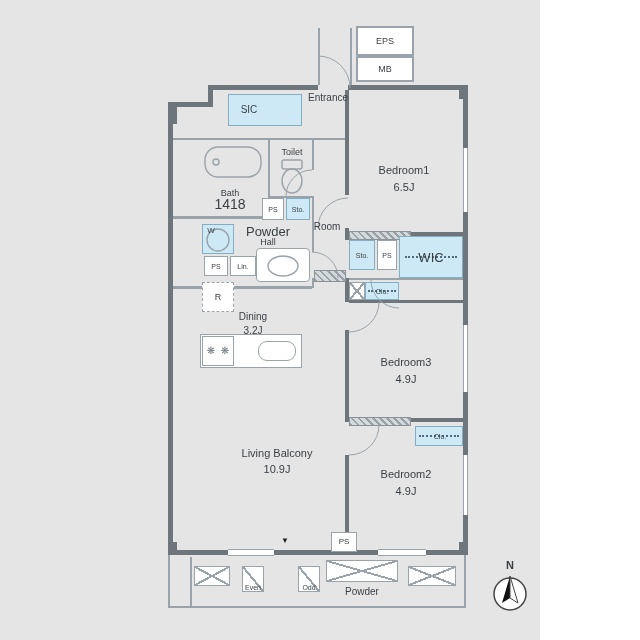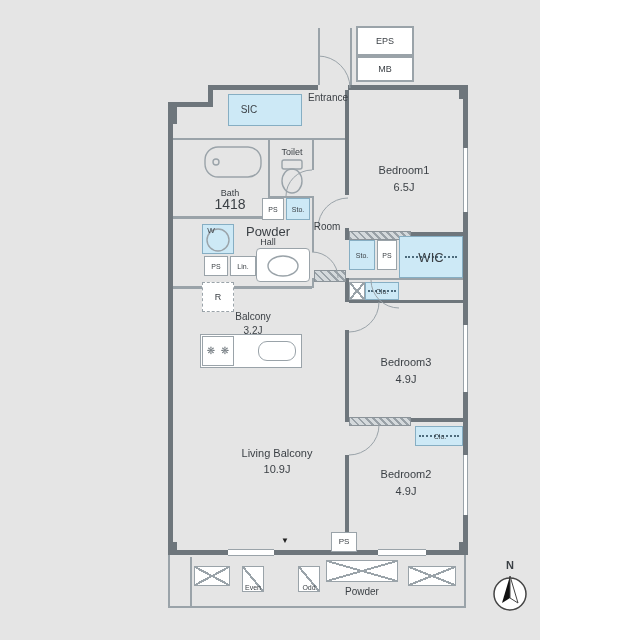--- a/index.html
+++ b/index.html
@@ -148,21 +148,21 @@
   <div class="lbl" style="left:268px;top:242px;font-size:9px">Hall</div>
   <div class="lbl" style="left:327px;top:227px;font-size:10px">Room</div>
   <div class="lbl" style="left:211px;top:231px;font-size:8px">W</div>
   <div class="lbl" style="left:216px;top:266px;font-size:7px">PS</div>
   <div class="lbl" style="left:243px;top:266px;font-size:7px">Lin.</div>
   <div class="lbl" style="left:362px;top:255px;font-size:7px">Sto.</div>
   <div class="lbl" style="left:387px;top:255px;font-size:7px">PS</div>
   <div class="lbl" style="left:431px;top:257px;font-size:13px">WIC</div>
   <div class="lbl" style="left:382px;top:291px;font-size:7px">Clo.</div>
   <div class="lbl" style="left:218px;top:297px;font-size:9px">R</div>
-  <div class="lbl" style="left:253px;top:317px;font-size:10px">Balcony</div>
+  <div class="lbl" style="left:253px;top:317px;font-size:10px">Dining</div>
   <div class="lbl" style="left:253px;top:331px;font-size:10px">3.2J</div>
   <div class="lbl" style="left:211px;top:351px;font-size:10px;color:#6e767c">❋</div>
   <div class="lbl" style="left:225px;top:351px;font-size:10px;color:#6e767c">❋</div>
   <div class="lbl" style="left:404px;top:170px;font-size:11px">Bedroom1</div>
   <div class="lbl" style="left:404px;top:187px;font-size:11px">6.5J</div>
   <div class="lbl" style="left:406px;top:362px;font-size:11px">Bedroom3</div>
   <div class="lbl" style="left:406px;top:379px;font-size:11px">4.9J</div>
   <div class="lbl" style="left:440px;top:436px;font-size:7px">Clo.</div>
   <div class="lbl" style="left:406px;top:474px;font-size:11px">Bedroom2</div>
   <div class="lbl" style="left:406px;top:491px;font-size:11px">4.9J</div>

